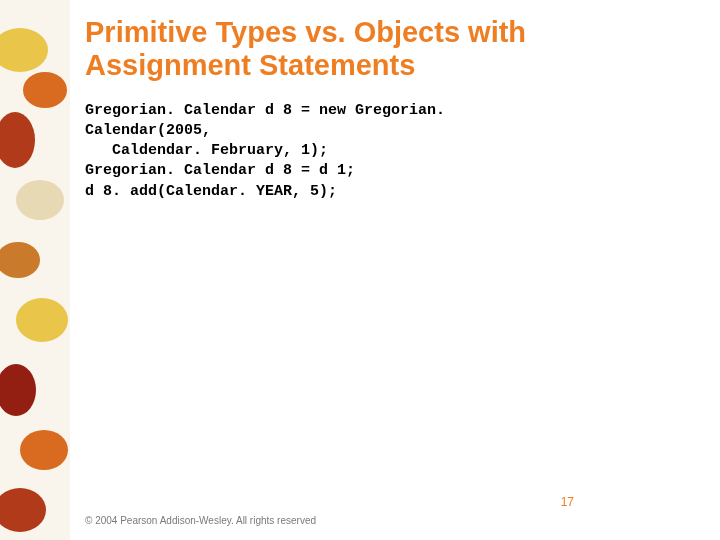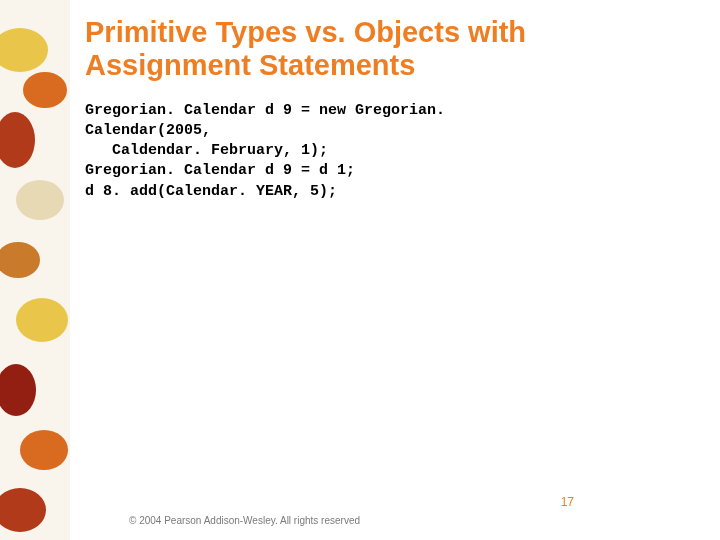--- a/index.html
+++ b/index.html
@@ -54,21 +54,20 @@
     color: #000000;
     line-height: 1.35;
     white-space: pre-wrap;
   }
   .footer {
     position: absolute;
     left: 85px;
     bottom: 14px;
     font-size: 10px;
     color: #7a7a7a;
-    margin-left: 44px;
   }
   .pagenum {
     position: absolute;
     right: 18px;
     bottom: 31px;
     font-size: 12px;
     color: #ef7e22;
   }
 </style>
 </head>
@@ -86,21 +85,21 @@
     <ellipse cx="42" cy="320" rx="26" ry="22" fill="#e9c64a"></ellipse>
     <ellipse cx="16" cy="390" rx="20" ry="26" fill="#931f12"></ellipse>
     <ellipse cx="44" cy="450" rx="24" ry="20" fill="#d86b1f"></ellipse>
     <ellipse cx="20" cy="510" rx="26" ry="22" fill="#b03a1a"></ellipse>
   </svg>
 
   <div class="content">
     <h1 class="title">Primitive Types vs. Objects with Assignment Statements</h1>
 
 
-    <div class="code-block2"><span>Gregorian. Calendar d 9 = new Gregorian. Calendar(2005,</span>
+    <div class="code-block2"><span>Gregorian. Calendar d 8 = new Gregorian. Calendar(2005,</span>
 <span>   Caldendar. February, 1);</span>
-<span>Gregorian. Calendar d 9 = d 1;</span>
+<span>Gregorian. Calendar d 8 = d 1;</span>
 <span>d 8. add(Calendar. YEAR, 5);</span></div>
   </div>
 
   <div class="footer">© 2004 Pearson Addison-Wesley. All rights reserved</div>
   <div class="pagenum">17</div>
 </div>
 
 </body></html>

